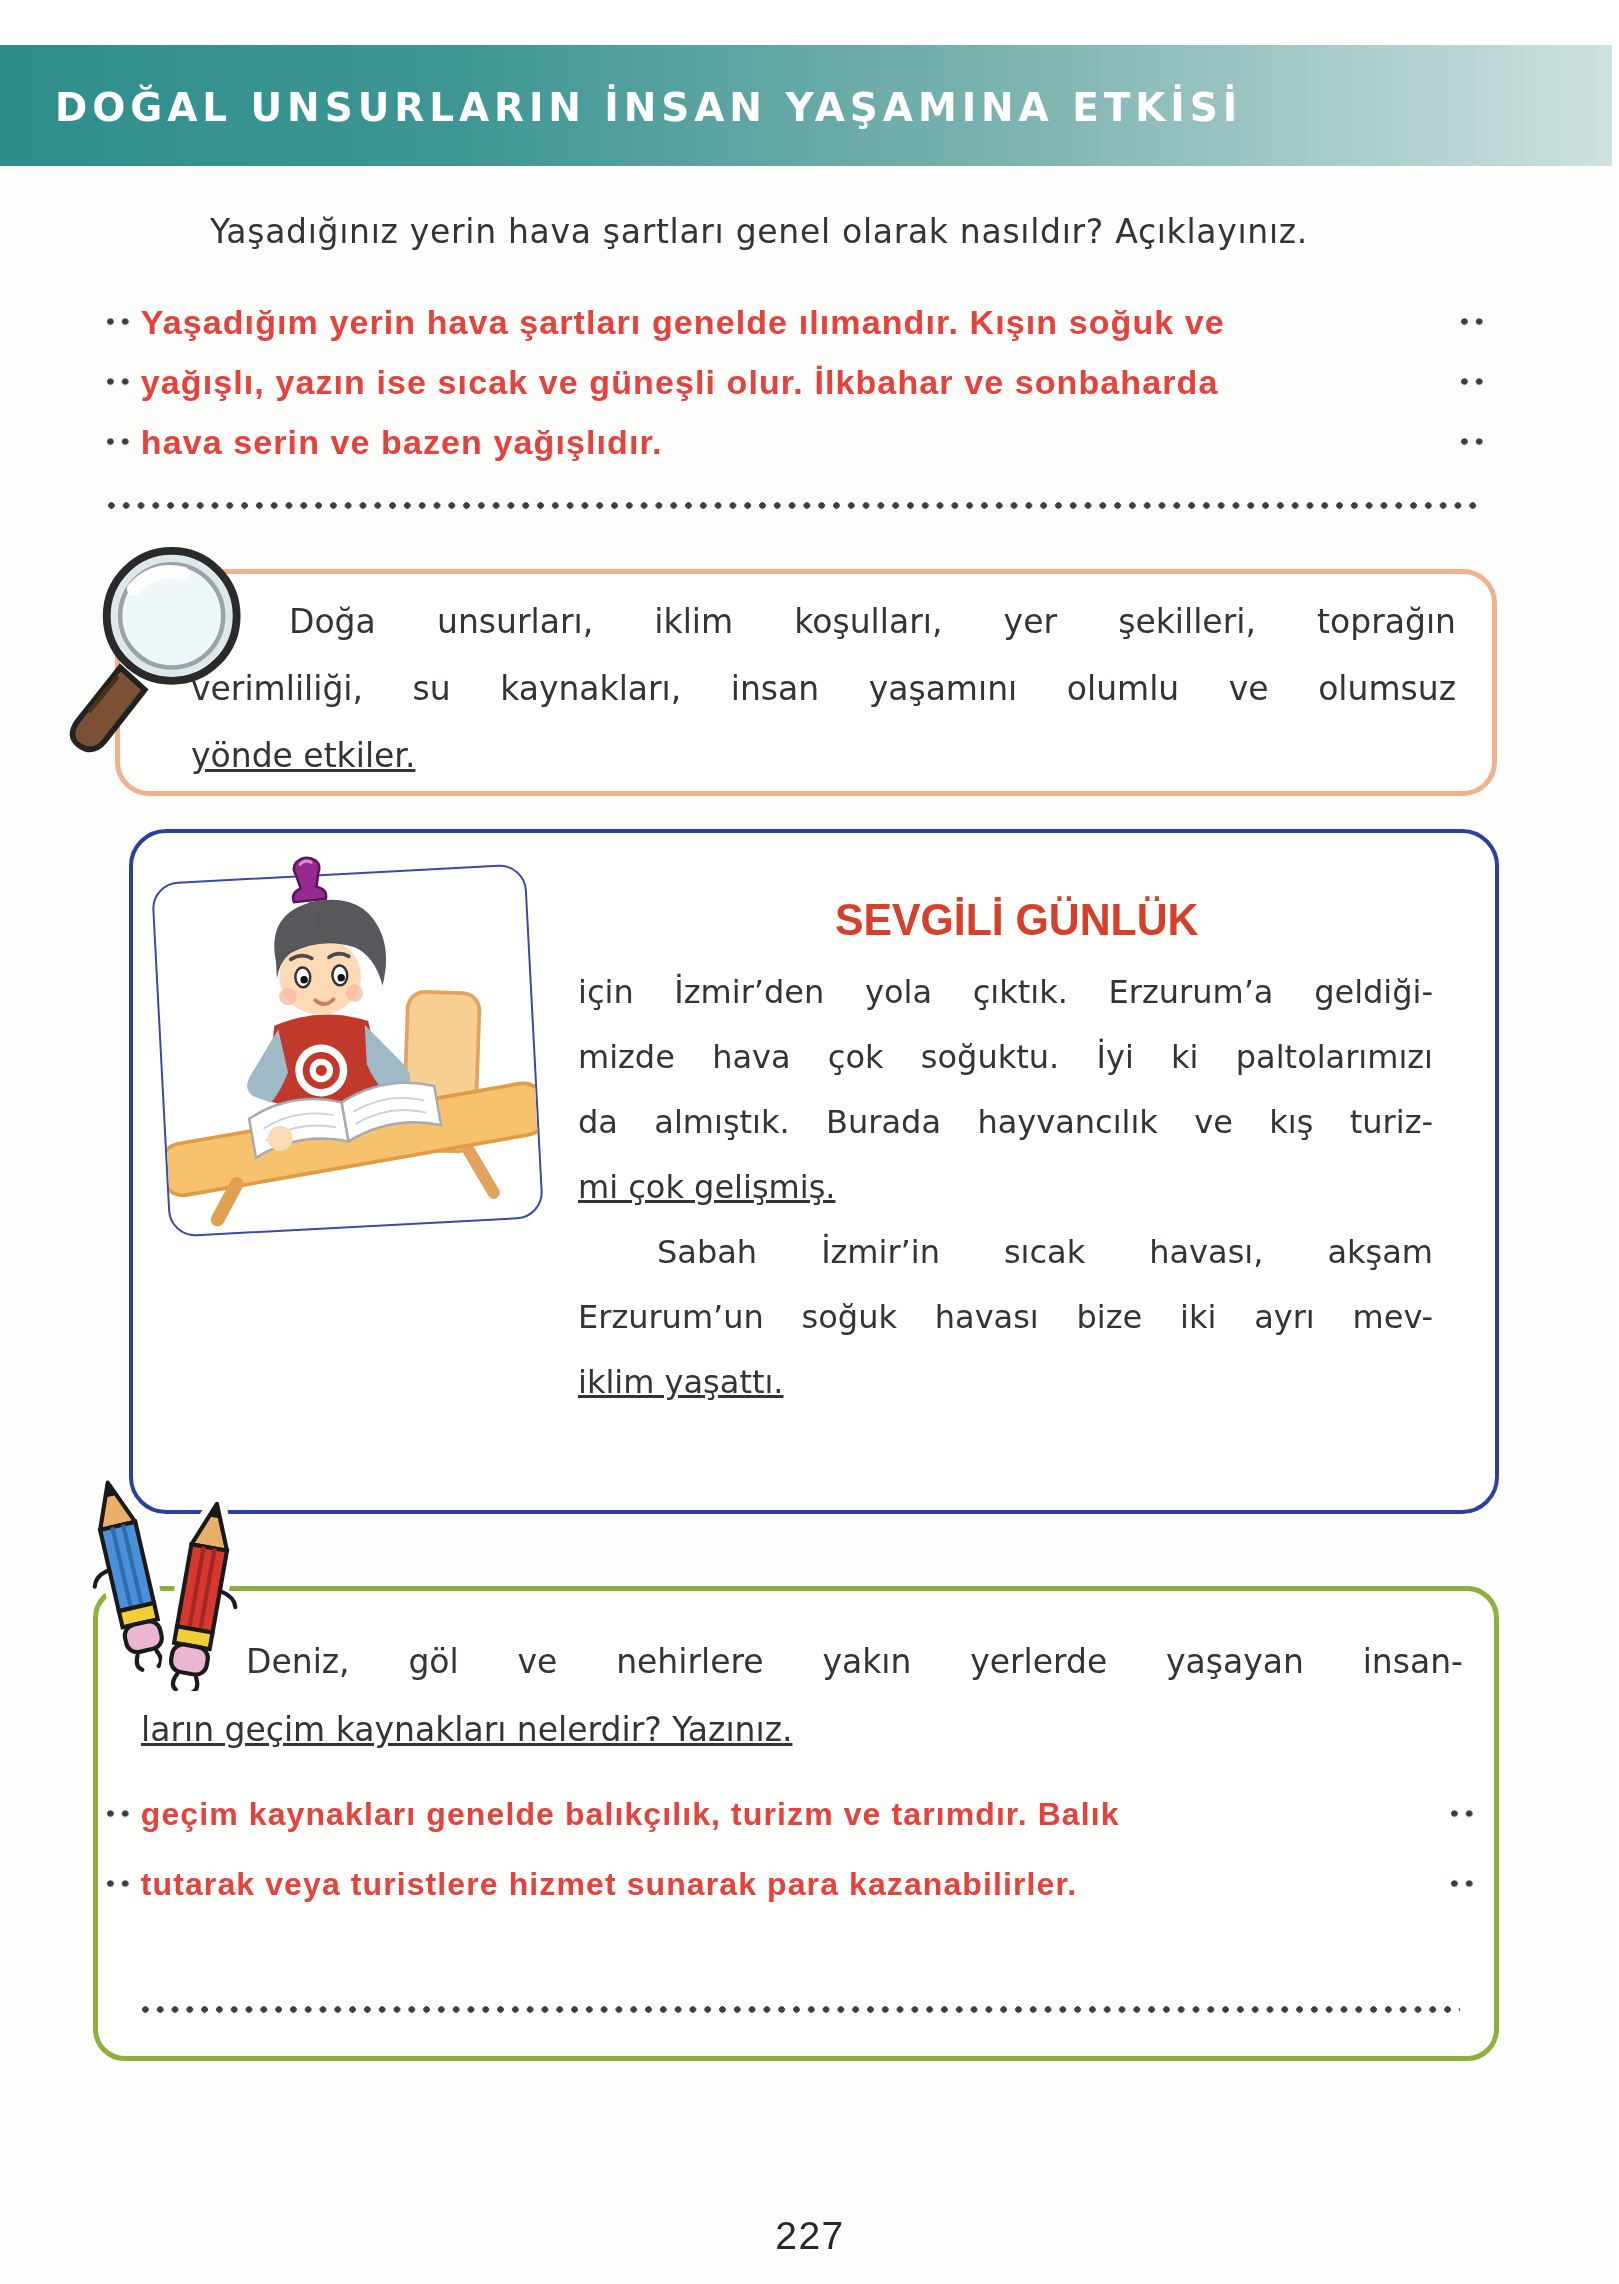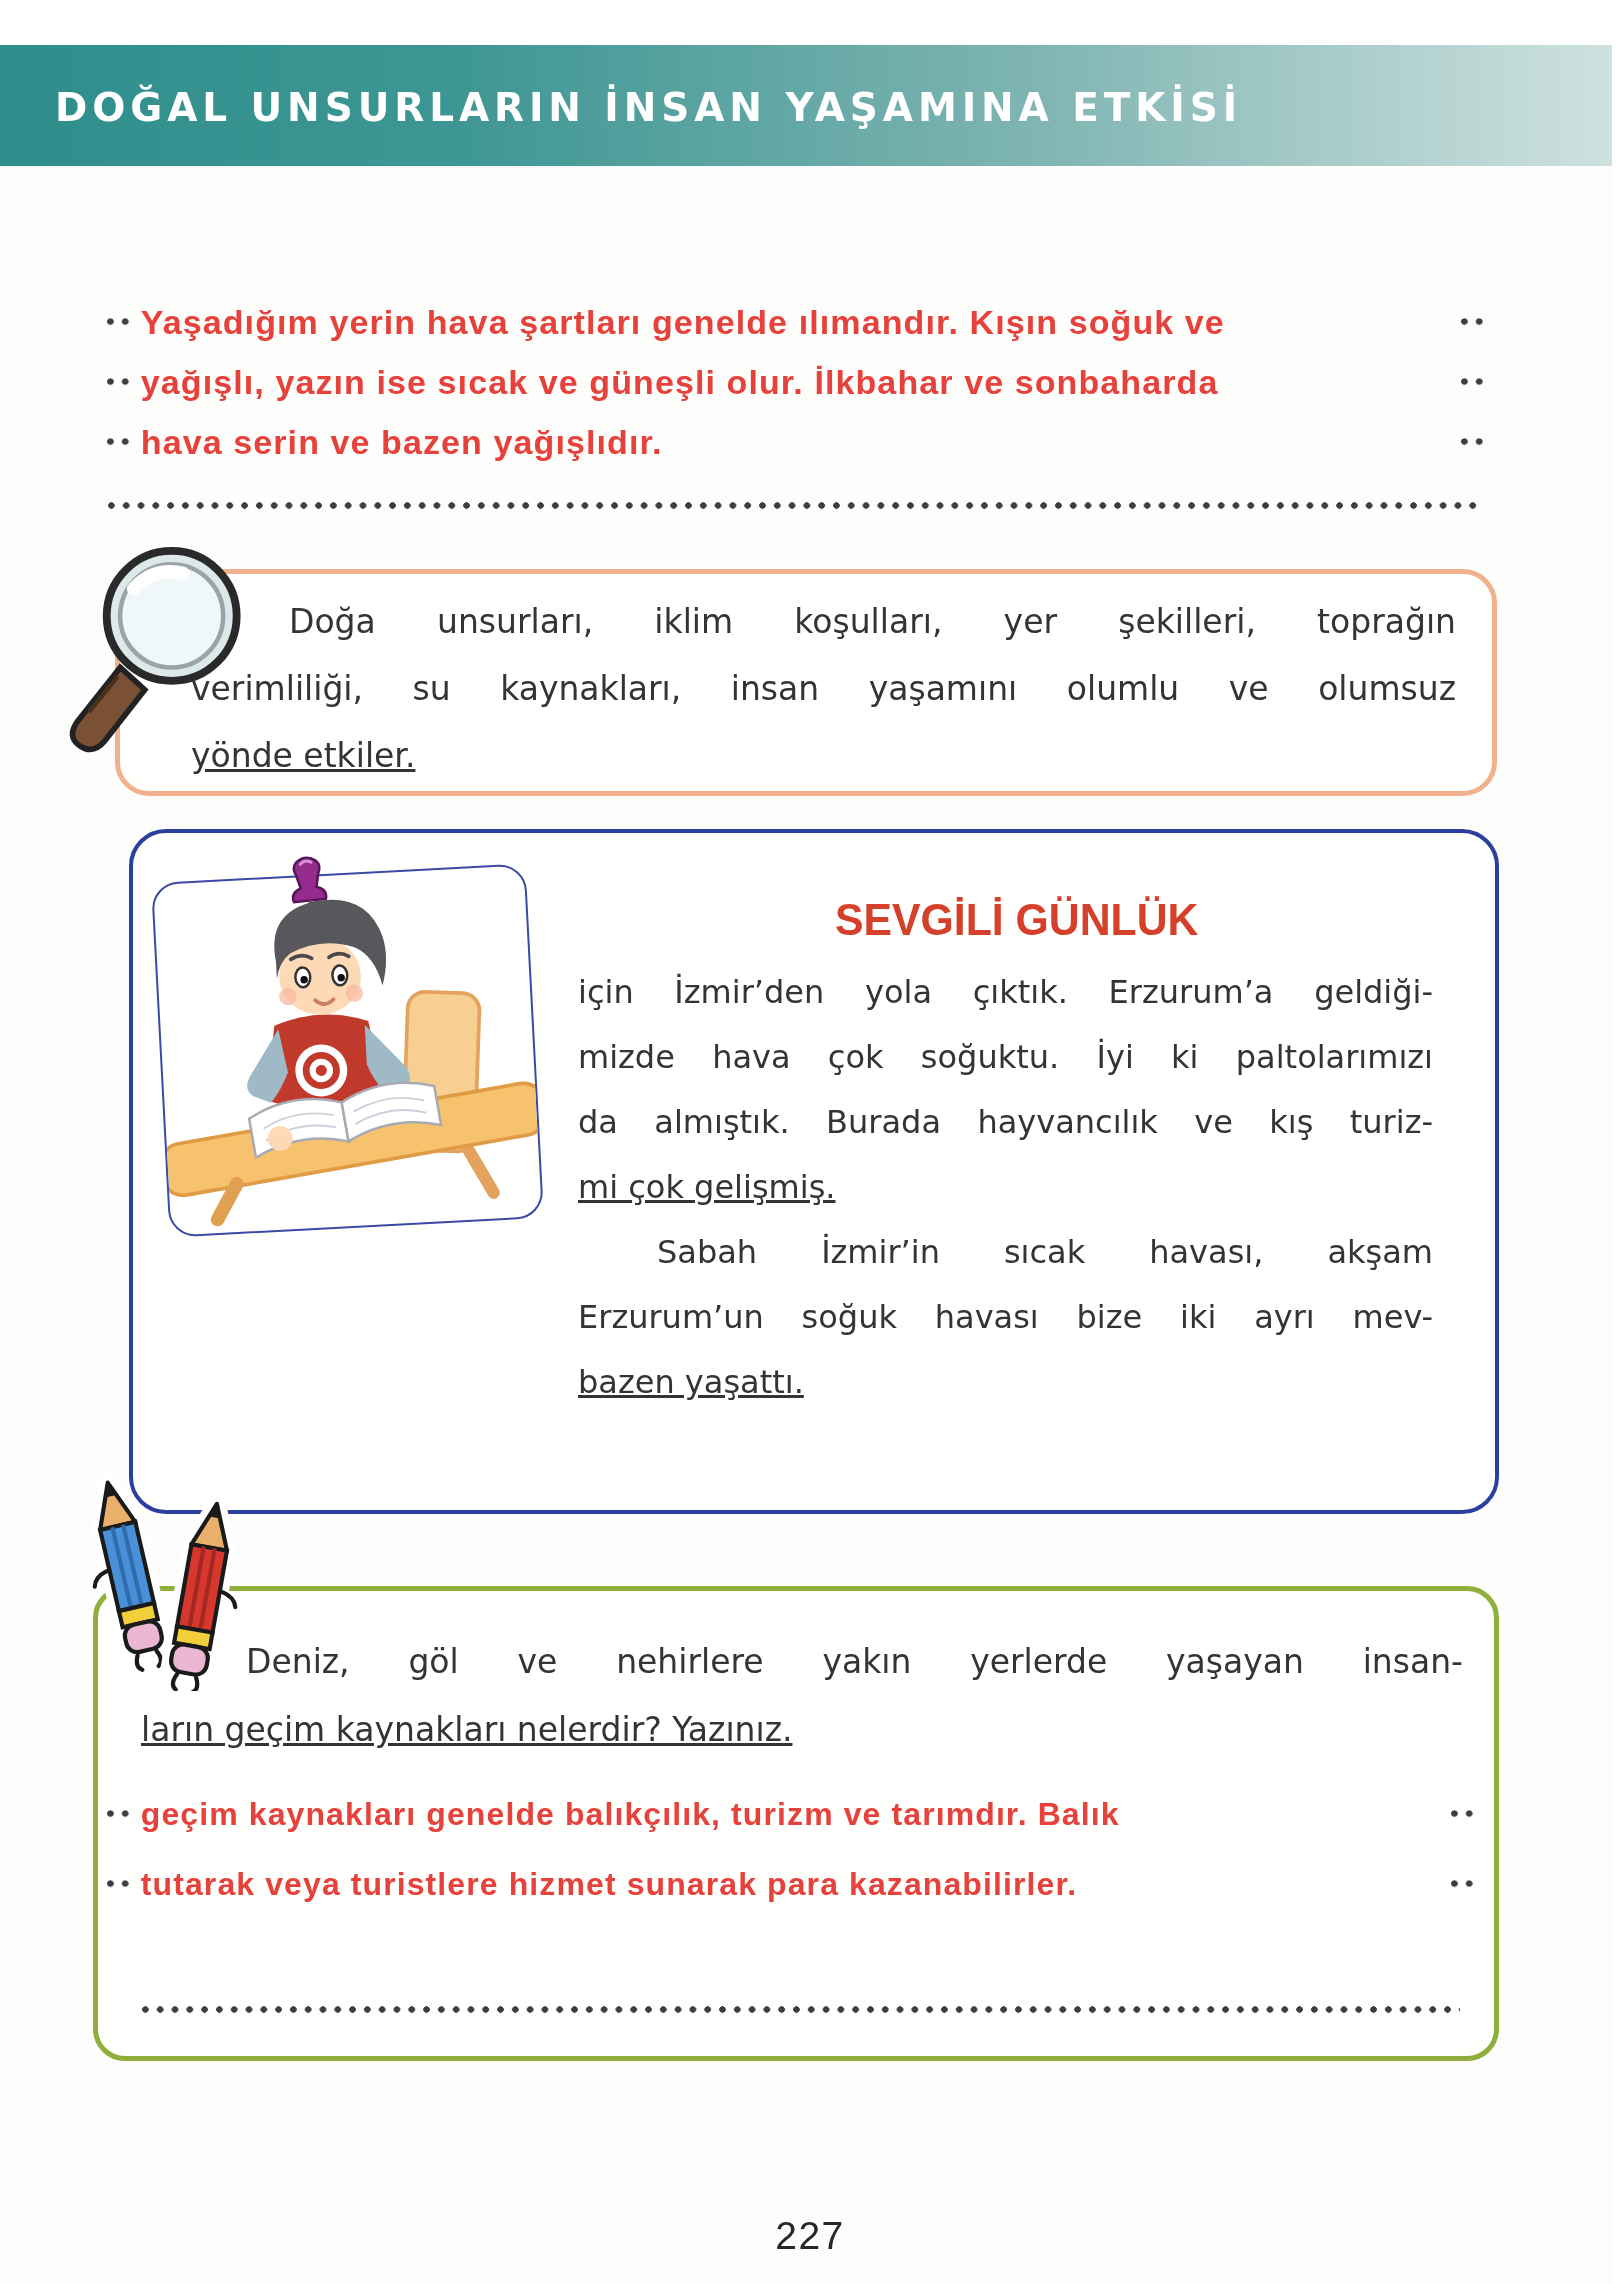--- a/index.html
+++ b/index.html
@@ -65,20 +65,21 @@
 </style>
 </head>
 <body>
 
 <div class="page">
 
   <div class="band-top">
     <h1>DOĞAL UNSURLARIN İNSAN YAŞAMINA ETKİSİ</h1>
   </div>
 
+  <div class="q1 hand">Yaşadığınız yerin hava şartları genel olarak nasıldır? Açıklayınız.</div>
 
   <div class="ans-block" style="left:103px;top:247px;width:1382px;">
     <div class="ans-row">
       <span class="edots"></span>
       <span class="ans-text">Yaşadığım yerin hava şartları genelde ılımandır. Kışın soğuk ve</span>
       <span class="edots"></span>
     </div>
     <div class="ans-row">
       <span class="edots"></span>
       <span class="ans-text">yağışlı, yazın ise sıcak ve güneşli olur. İlkbahar ve sonbaharda</span>
@@ -152,21 +153,21 @@
 
   <div class="diary-title">SEVGİLİ GÜNLÜK</div>
 
   <div class="diary-text hand">
     <div class="just">için İzmir’den yola çıktık. Erzurum’a geldiği-</div>
     <div class="just">mizde hava çok soğuktu. İyi ki paltolarımızı</div>
     <div class="just">da almıştık. Burada hayvancılık ve kış turiz-</div>
     <div class="lleft">mi çok gelişmiş.</div>
     <div class="ind2 just">Sabah İzmir’in sıcak havası, akşam</div>
     <div class="just">Erzurum’un soğuk havası bize iki ayrı mev-</div>
-    <div class="lleft">bazen yaşattı.</div>
+    <div class="lleft">iklim yaşattı.</div>
   </div>
 
   <svg class="icon-pencils" viewBox="0 0 130 160">
     <g transform="rotate(-13 41 80)">
       <path d="M28 40 L41 8 L54 40 L54 132 Q54 142 41 142 Q28 142 28 132 Z" fill="#ffffff" stroke="#ffffff" stroke-width="13" stroke-linejoin="round"></path>
       <path d="M28 40 L41 8 L54 40 Z" fill="#e9b06b" stroke="#1a1a1a" stroke-width="3" stroke-linejoin="round"></path>
       <path d="M37 18 L41 8 L45 18 Z" fill="#1a1a1a"></path>
       <rect x="28" y="40" width="26" height="60" fill="#4a90d9" stroke="#1a1a1a" stroke-width="3"></rect>
       <path d="M37 40 V100 M45 40 V100" stroke="#2f6cab" stroke-width="3"></path>
       <rect x="28" y="100" width="26" height="12" fill="#f2cf3a" stroke="#1a1a1a" stroke-width="3"></rect>

